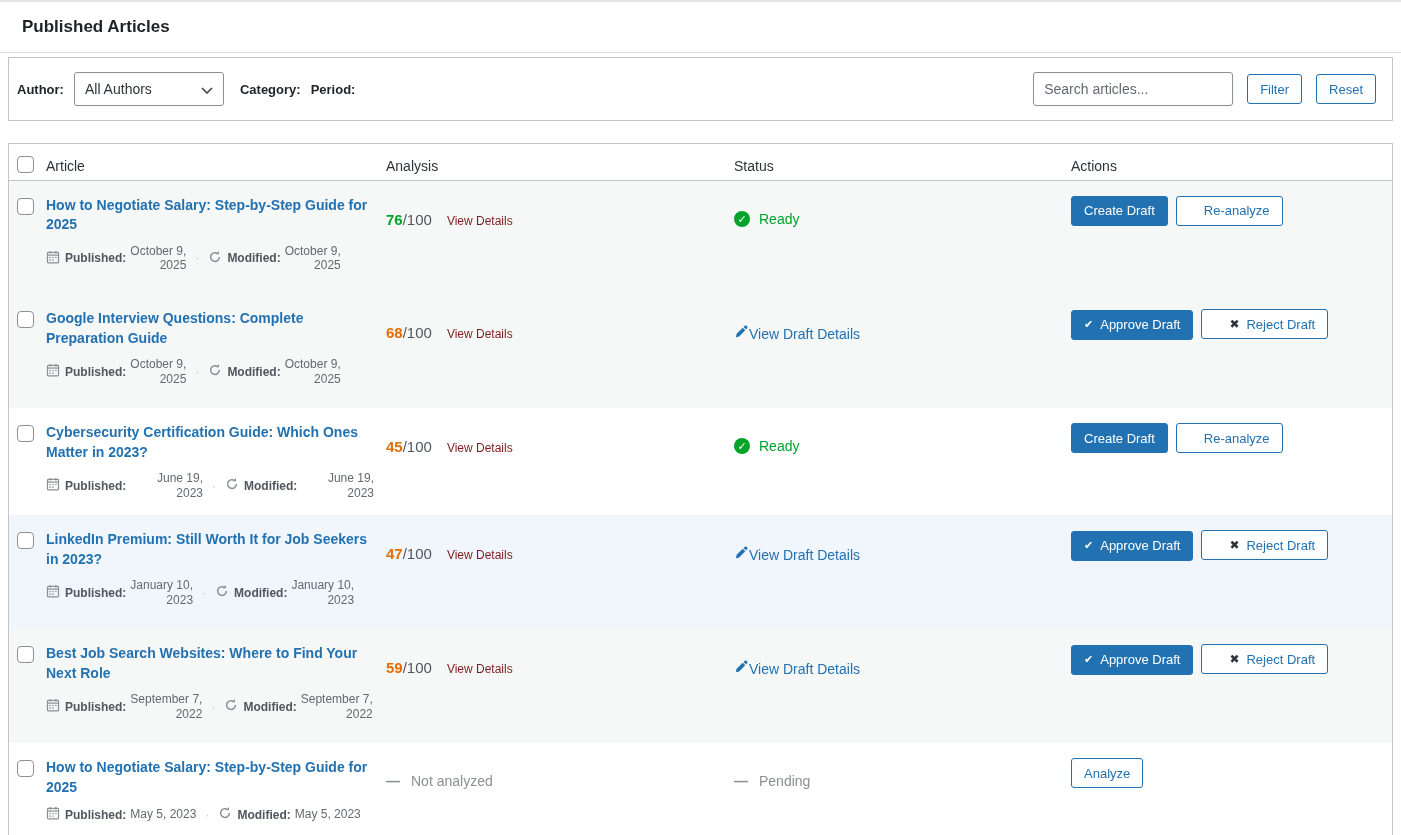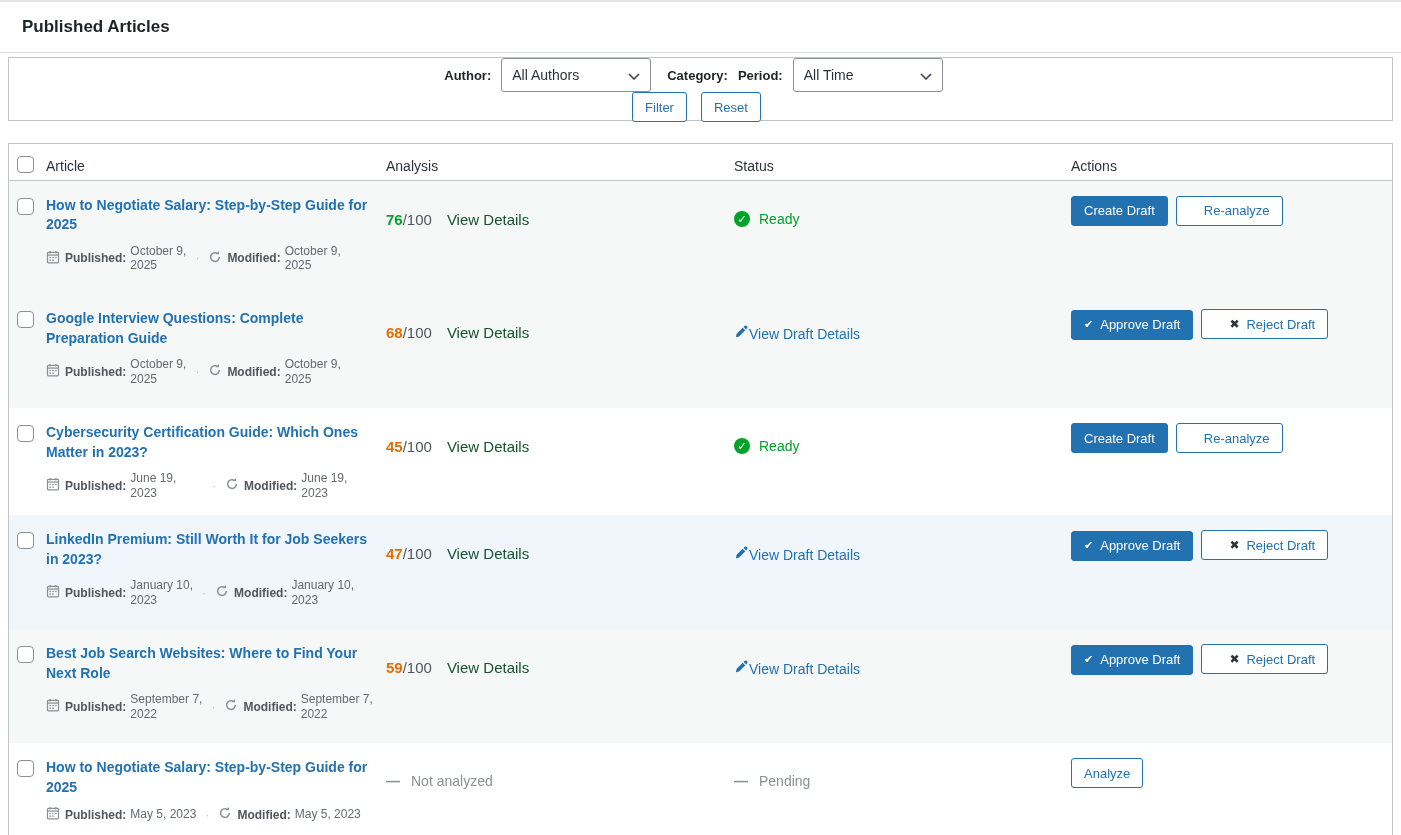--- a/index.html
+++ b/index.html
@@ -6,21 +6,21 @@
   html,body { width:1401px; height:835px; overflow:hidden; background:#fff;
     font-family:"Liberation Sans", sans-serif; color:#1d2327; }
 
   
   .titlebar { height:53px; background:#fff; border-top:2px solid #e5e5e5;
     border-bottom:1px solid #dcdcde; display:flex; align-items:center; padding:0 22px; }
   .titlebar .page-title { font-size:17px; font-weight:bold; color:#1d2327; }
 
   
   .filterbar { margin:4px 8px 0; border:1px solid #c3c4c7; background:#fff; height:64px;
-    display:flex; align-items:center; justify-content:space-between; padding:0 16px 0 8px;flex-direction:column; }
+    display:flex; align-items:center; justify-content:space-between; padding:0 16px 0 8px; }
   .filter-left { display:flex; align-items:center; gap:10px; }
   .filter-label { font-size:13px; font-weight:bold; color:#1d2327; white-space:nowrap; }
   .select { width:150px; height:34px; border:1px solid #8c8f94; border-radius:3px; background:#fff;
     display:flex; align-items:center; justify-content:space-between; padding:0 10px;
     font-size:14px; color:#2c3338; cursor:pointer; margin-right:6px;gap:36px; }
   .filter-right { display:flex; align-items:center; gap:14px; }
   .search-input { width:200px; height:34px; border:1px solid #8c8f94; border-radius:3px;
     padding:0 10px; font-size:14px; font-family:inherit; color:#2c3338; }
   .search-input::placeholder { color:#646970; }
   .btn { font-size:13px; border-radius:3px; padding:0 12px; height:30px; display:inline-flex;
@@ -48,26 +48,26 @@
   td.col-article  { padding:15px 12px 0 0; }
   td.col-analysis { padding:30px 10px 0 0; }
   td.col-status   { padding:30px 10px 0 0; }
   td.col-actions  { padding:15px 10px 0 0; }
 
   .article-title { display:block; max-width:332px; color:#2271b1; font-size:14px; font-weight:bold;
     line-height:1.4; text-decoration:none; cursor:pointer; }
   .meta { display:flex; align-items:center; margin-top:9px; color:#646970; font-size:12px; }
   .meta svg { flex:0 0 auto; }
   .meta-label { font-weight:bold; color:#50575e; margin:0 4px 0 5px; white-space:nowrap; }
-  .meta-date { white-space:pre-line; line-height:1.2; color:#646970; }
+  .meta-date { white-space:pre-line; line-height:1.2; color:#646970;text-align:right; }
   .meta-dot { color:#c3c4c7; margin:0 9px; }
 
   .score-num { font-size:15px; font-weight:bold; }
   .score-denom { font-size:15px; color:#50575e; }
-  .view-details { font-size:15px; color:#14532d; margin-left:15px; text-decoration:none; cursor:pointer; }
+  .view-details { font-size:12px; color:#7f1d1d; margin-left:15px; text-decoration:none; cursor:pointer; }
 
   .status-ready { display:flex; align-items:center; gap:9px; color:#00a32a; font-size:14px; }
   .check-circle { width:16px; height:16px; border-radius:50%; background:#00a32a; color:#fff;
     font-size:11px; line-height:16px; text-align:center; display:inline-block; }
   .status-draft { display:flex; align-items:center; }
   .draft-link { color:#2271b1; font-size:14px; text-decoration:none; cursor:pointer; }
   .muted-line { display:flex; align-items:center; gap:11px; color:#8c8f94; font-size:14px; }
   .dash { font-weight:bold; color:#8c8f94; }
 
   .actions-cell .btn + .btn { margin-left:8px;padding-left:27px; }
@@ -85,28 +85,23 @@
   <div class="filter-left">
     <span class="filter-label">Author:</span>
     <div class="select">
       <span>All Authors</span>
       <span><svg width="12" height="7" viewBox="0 0 12 7">
             <path d="M1 1l5 5 5-5" stroke="#3c434a" stroke-width="1.6" fill="none"></path>
           </svg></span>
     </div>
     <span class="filter-label">Category:</span>
     <span class="filter-label">Period:</span>
-    <div class="select">
-      <span>All Time</span>
-      <span><svg width="12" height="7" viewBox="0 0 12 7">
-            <path d="M1 1l5 5 5-5" stroke="#3c434a" stroke-width="1.6" fill="none"></path>
-          </svg></span>
-    </div>
   </div>
   <div class="filter-right">
+    <input class="search-input" type="text" placeholder="Search articles..." style="">
     <button class="btn btn-secondary">Filter</button>
     <button class="btn btn-secondary">Reset</button>
   </div>
 </div>
 
 <div class="table-panel">
   <table>
     <colgroup>
         <col style="width:37px">
         <col style="width:340px">

